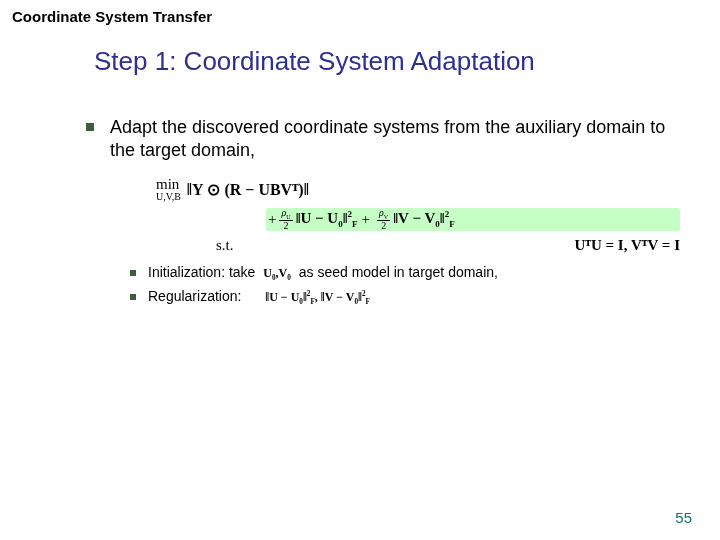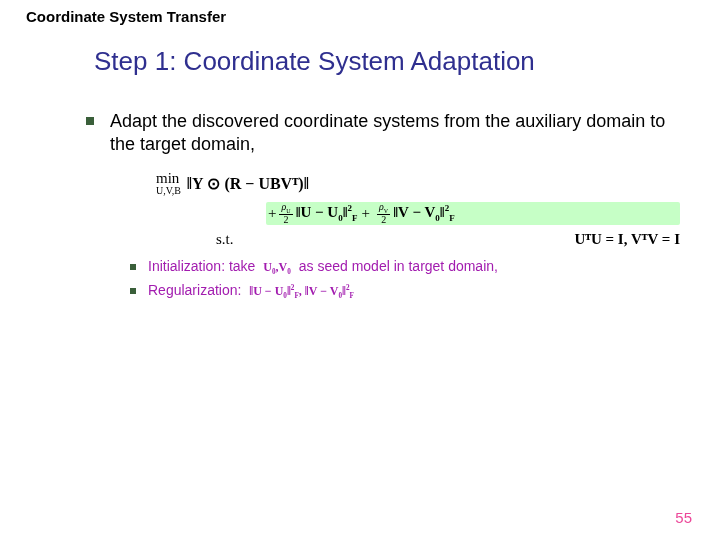--- a/index.html
+++ b/index.html
@@ -9,42 +9,42 @@
     height: 540px;
     background: #ffffff;
     font-family: Arial, Helvetica, sans-serif;
     color: #000;
     position: relative;
     overflow: hidden;
   }
   .header-title {
     position: absolute;
     top: 8px;
-    left: 26px;
+    left: 12px;
     font-weight: bold;
     font-size: 15px;
     color: #000;
   }
   .main-title {
     position: absolute;
     top: 46px;
     left: 94px;
     font-size: 26px;
     color: #2f2f8f;
   }
   .body-area {
     position: absolute;
     top: 96px;
     left: 86px;
     right: 40px;
   }
   .bullet-row {
     display: flex;
     align-items: flex-start;
-    margin-top: 14px;
+    margin-top: 20px;
   }
   .bullet-l1 {
     width: 8px;
     height: 8px;
     background: #3a5f3a;
     flex: 0 0 auto;
     margin-top: 7px;
     margin-right: 16px;
   }
   .bullet-l2 {
@@ -55,21 +55,21 @@
     margin-top: 6px;
     margin-right: 12px;
   }
   .p1 {
     font-size: 18px;
     line-height: 1.3;
     color: #000;
   }
   .p2 {
     font-size: 14px;
-    color: #a21caf;
+    color: #000000;
   }
   .sub-indent {
     margin-left: 44px;
   }
   .formula-block {
     margin: 14px 0 8px 70px;
     font-family: "Times New Roman", Times, serif;
   }
   .f-line {
     white-space: nowrap;
@@ -103,34 +103,34 @@
     font-size: 10px;
     line-height: 1;
     margin: 0 3px;
     vertical-align: middle;
   }
   .frac .num { border-bottom: 1px solid #000; padding: 0 2px; }
   .frac .den { padding: 0 2px; }
   .reg-inline {
     font-family: "Times New Roman", Times, serif;
     font-size: 12px;
-    margin-left: 4px;
+    margin-left: 20px;
   }
   .seed-inline {
     font-family: "Times New Roman", Times, serif;
     font-size: 12px;
     font-weight: bold;
     margin: 0 4px;
   }
   .page-num {
     position: absolute;
     bottom: 14px;
     right: 28px;
     font-size: 15px;
-    color: #ec4899;
+    color: #0f766e;
   }
 </style>
 </head>
 <body>
 
 <div class="header-title">Coordinate System Transfer</div>
 
 <div class="main-title">Step 1: Coordinate System Adaptation</div>
 
 <div class="body-area">

